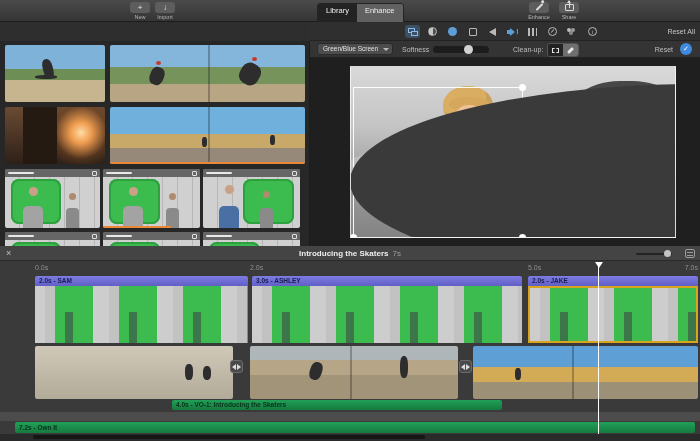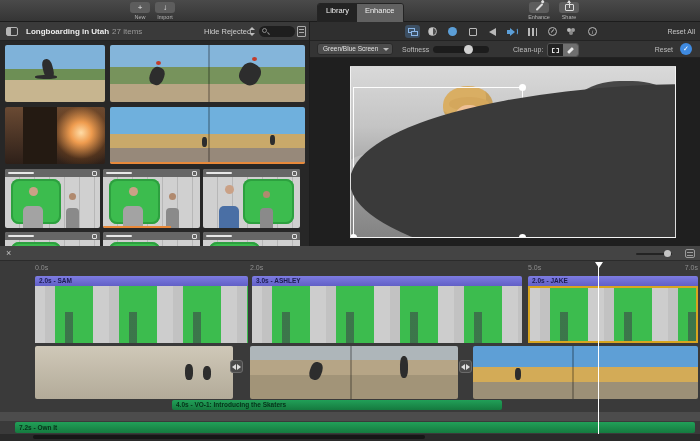--- a/index.html
+++ b/index.html
@@ -198,36 +198,20 @@
     <div class="tool-btn" style="left:527px">
       <span class="tool-ico"><i class="wand"></i></span>
       <span class="tool-lbl">Enhance</span>
     </div>
     <div class="tool-btn" style="left:557px">
       <span class="tool-ico"><i class="share-g"></i></span>
       <span class="tool-lbl">Share</span>
     </div>
   </div>
 
-  <div class="bhdr">
-    <span class="sb-ico"></span>
-    <span class="b-title">
-      <span>Longboarding in Utah</span><span class="b-count">27 items</span>
-    </span>
-    <span class="filter">Hide Rejected</span>
-    <span class="updown">
-        <i class="u"></i>
-        <i class="d"></i>
-      </span>
-    <span class="search">
-      <i class="mag"></i>
-      <input placeholder="" style="">
-    </span>
-    <span class="hdr-ico"></span>
-  </div>
 
   <div class="astrip">
     <span class="aico aico-on" style="left:95px">
         <i class="ov1"></i>
         <i class="ov2"></i>
       </span>
     <span class="aico" style="left:115px">
         <i class="half"></i>
       </span>
     <span class="aico" style="left:135px">
@@ -394,20 +378,23 @@
       <span class="g-label">
           <i class="g-dash"></i>
           <i class="g-badge"></i>
         </span>
     </div>
   </div>
 
   <div class="tl">
     <div class="tl-hdr">
       <span class="tl-close">×</span>
+      <span class="tl-title">
+        <span>Introducing the Skaters</span><span class="tl-dur">7s</span>
+      </span>
       <i class="tl-zoom"></i>
       <i class="tl-zknob"></i>
       <i class="tl-set"></i>
     </div>
 
     <span class="tick" style="left:35px">0.0s</span>
     <span class="tick" style="left:250px">2.0s</span>
     <span class="tick" style="left:528px">5.0s</span>
     <span class="tick" style="right:2px">7.0s</span>
 

